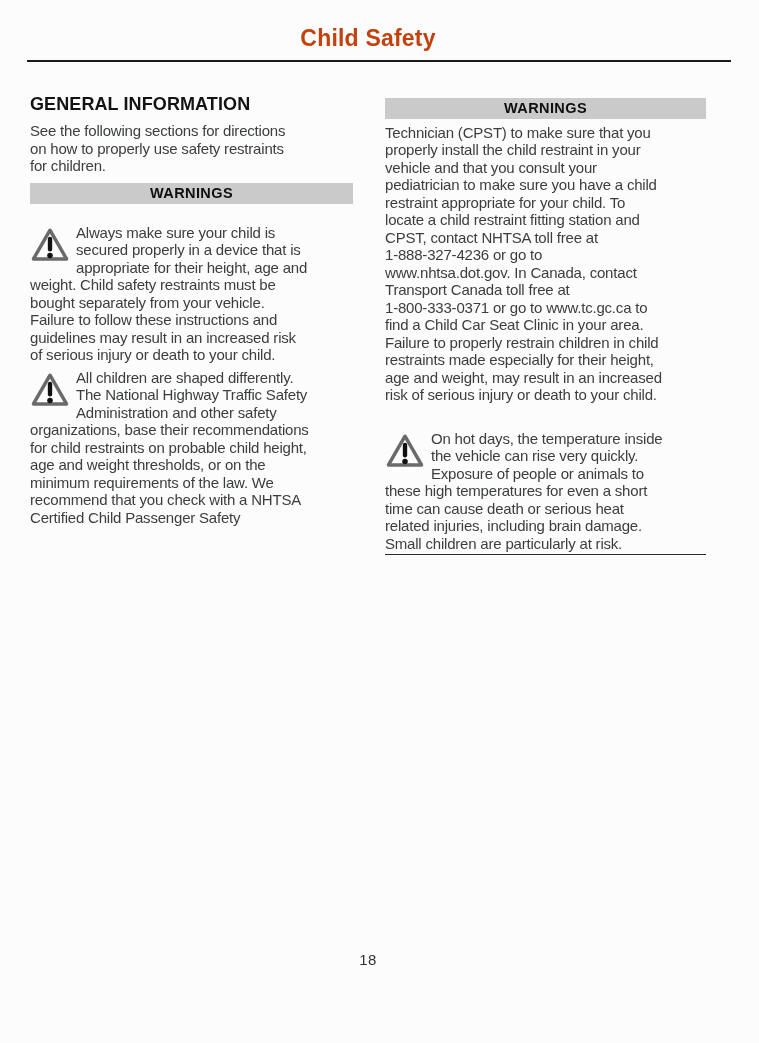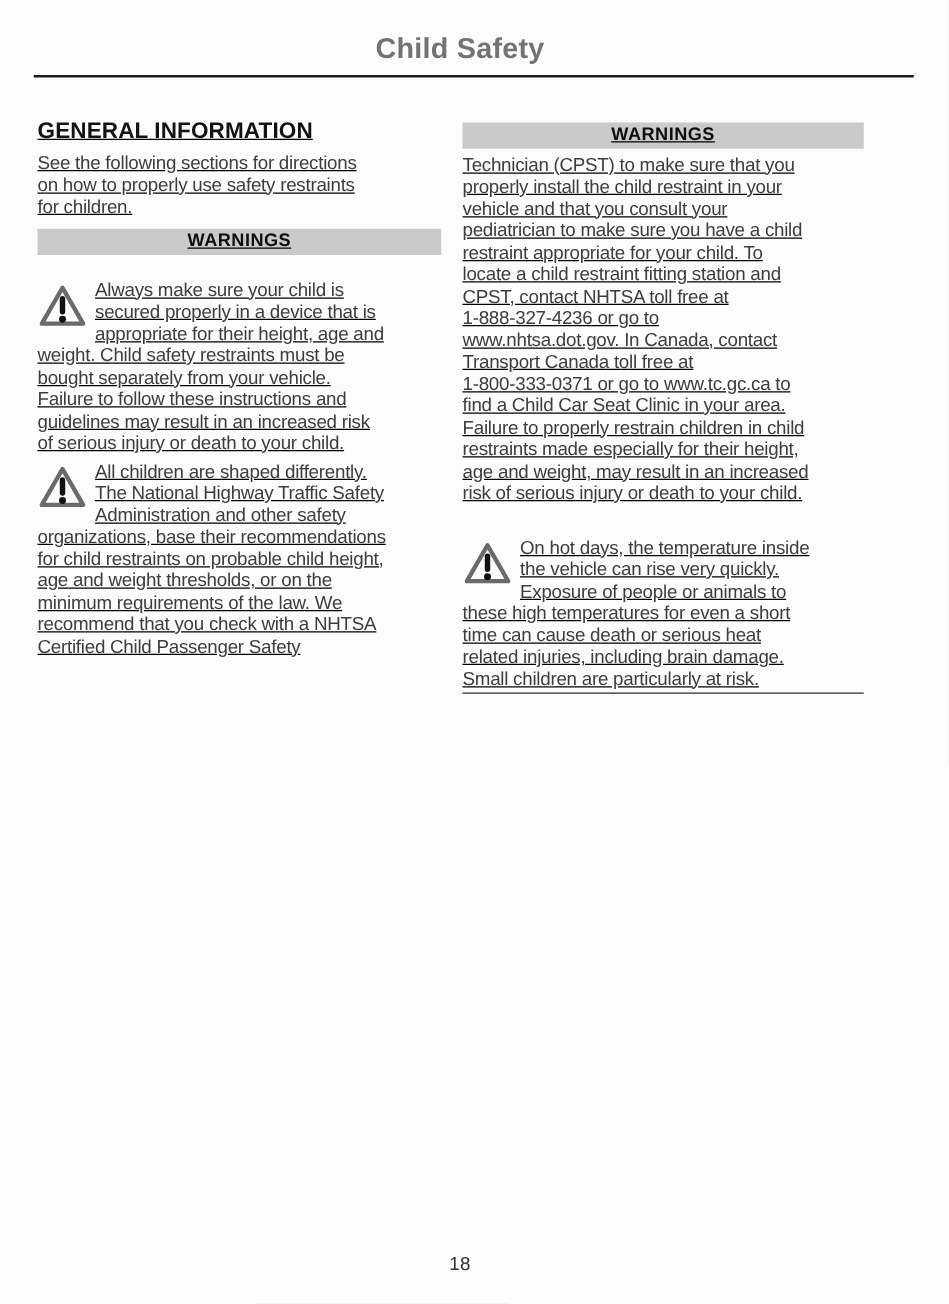--- a/index.html
+++ b/index.html
@@ -12,33 +12,32 @@
     font-family: "Liberation Sans", sans-serif;
     padding-top: 25px;
     overflow: hidden;
   }
   .page-title {
     margin: 0 53px 0 30px;
     text-align: center;
     font-size: 23px;
     line-height: 27px;
     font-weight: bold;
-    color: #737373;
+    color: #c2410c;
     letter-spacing: 0.2px;
   }
   .title-rule {
     border: none;
     border-top: 2px solid #1c1c1c;
     margin: 8px 28px 0 27px;
   }
   .columns {
     display: flex;
-    gap: 17px;
+    gap: 32px;
     margin: 29px 53px 0 30px;
-    text-decoration: underline;
   }
   .col-left  { width: 323px; flex: 0 0 323px; }
   .col-right { width: 321px; flex: 0 0 321px; padding-top: 7px; }
   .section-heading {
     margin: 3px 0 0;
     font-size: 18px;
     line-height: 20px;
     font-weight: bold;
     color: #131313;
     letter-spacing: 0.1px;
@@ -73,21 +72,21 @@
     margin: 2px 6px 8px 0;
   }
   .warn-icon svg { display: block; width: 40px; height: 38px; }
   .box-rule {
     border: none;
     border-top: 1.5px solid #2b2b2b;
     margin: 2px 0 0;
   }
   .page-footer {
     position: absolute;
-    top: 1003px;
+    top: 951px;
     left: 30px;
     right: 53px;
     text-align: center;
   }
   .page-number {
     font-size: 15px;
     color: #333;
     letter-spacing: 0.3px;
   }
 </style>

